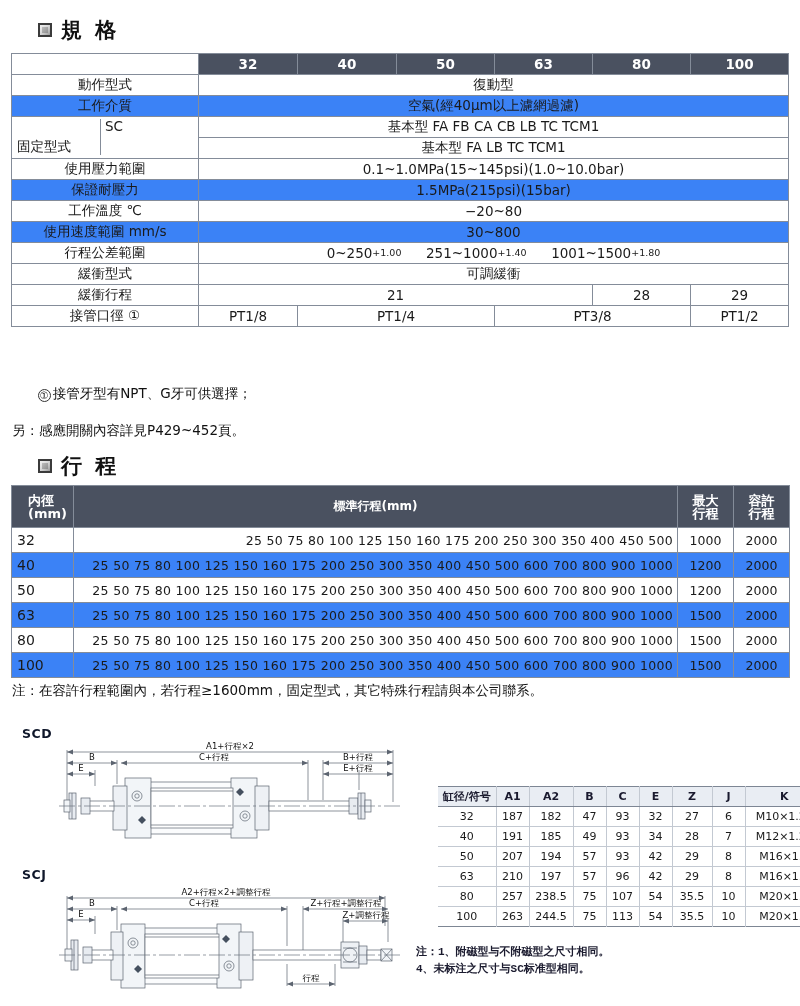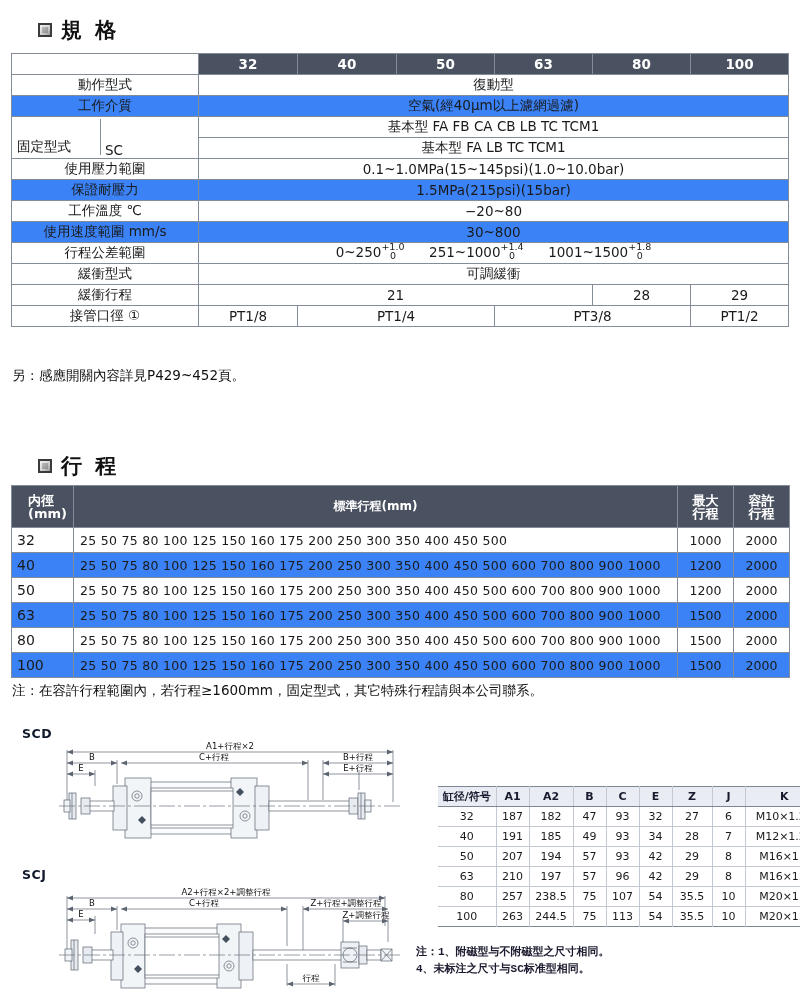--- a/index.html
+++ b/index.html
@@ -67,21 +67,21 @@
   .spec-tbl .c-50 { width: 98px; }
   .spec-tbl .c-63 { width: 98px; }
   .spec-tbl .c-80 { width: 98px; }
   .spec-tbl .c-100{ width: 98px; }
 
   .spec-tbl tr { height: 21px; }
 
   
   .tol { display: inline-block; white-space: nowrap; }
   .frac {
-    display: inline-flex; flex-direction: column;
+    display: inline-flex; flex-direction: row;
     vertical-align: middle; line-height: 0.92;
     font-size: 9.5px; margin-left: 0px; position: relative; top: -1px;
   }
   .frac .up { }
   .frac .dn { }
   .tolgap { display:inline-block; width: 16px; }
 
   
   .note {
     font-size: 13.5px; line-height: 1.36; color: #111;
@@ -96,21 +96,21 @@
   }
 
   
   .stroke-tbl { font-size: 12.5px; }
   .stroke-tbl .c-bore { width: 62px; }
   .stroke-tbl .c-std  { width: 604px; }
   .stroke-tbl .c-max  { width: 56px; }
   .stroke-tbl .c-allow{ width: 56px; }
   .stroke-tbl tr { height: 25px; }
   .stroke-tbl .bore-cell { text-align: left; padding-left: 5px; font-size: 14px; }
-  .stroke-tbl .std-cell  { text-align: left; padding-left: 6px; letter-spacing: 0.3px; }
+  .stroke-tbl .std-cell  { text-align: right; padding-left: 6px; letter-spacing: 0.3px; }
   .hdr-two { line-height: 1.0; padding: 2px 2px; font-size: 13px; }
   .dwg-tag {
     font-size: 12.5px; font-weight: 700; color: #0f172a;
     letter-spacing: 0.5px;
     text-align: center;
   }
   svg.dwg { display: block; }
 
   
   .dim-tbl {
@@ -188,21 +188,21 @@
 
         <tr>
           <td class="rowlabel tint">工作介質</td>
           <td class="tint" colspan="6">空氣(經40μm以上濾網過濾)</td>
         </tr>
 
         <tr>
           <td class="rowlabel white" rowspan="2" style="position:relative;">
             <span style="position:absolute; left:5px; bottom:2px;">固定型式</span>
             <span style="position:absolute; left:88px; top:2px; border-left:1px solid #848c99; height:36px;"></span>
-            <span style="position:absolute; left:93px; top:1px;margin-top:24px;">SC</span>
+            <span style="position:absolute; left:93px; top:1px;">SC</span>
           </td>
           <td class="white" colspan="6">基本型  FA  FB  CA  CB  LB  TC  TCM1</td>
         </tr>
         <tr>
           <td class="white" colspan="6">基本型  FA  LB  TC  TCM1</td>
         </tr>
 
         <tr>
           <td class="rowlabel white">使用壓力範圍</td>
           <td class="white" colspan="6">0.1~1.0MPa(15~145psi)(1.0~10.0bar)</td>
@@ -260,20 +260,23 @@
           <td class="white">PT1/8</td>
           <td class="white" colspan="2">PT1/4</td>
           <td class="white" colspan="2">PT3/8</td>
           <td class="white">PT1/2</td>
         </tr>
       </tbody>
     </table>
   </div>
 
   <div class="abs" style="left:12px; top:366px; width:640px;">
+    <div class="note">
+      <span class="circ1">①</span><span>接管牙型有NPT、G牙可供選擇；</span>
+    </div>
     <div class="note">另：感應開關內容詳見P429~452頁。</div>
   </div>
 
   <div class="abs" style="left:14px; top:452px;">
     <div class="sec-head">
       <span class="sec-bullet"></span>
       <span>行 程</span>
     </div>
   </div>
 

